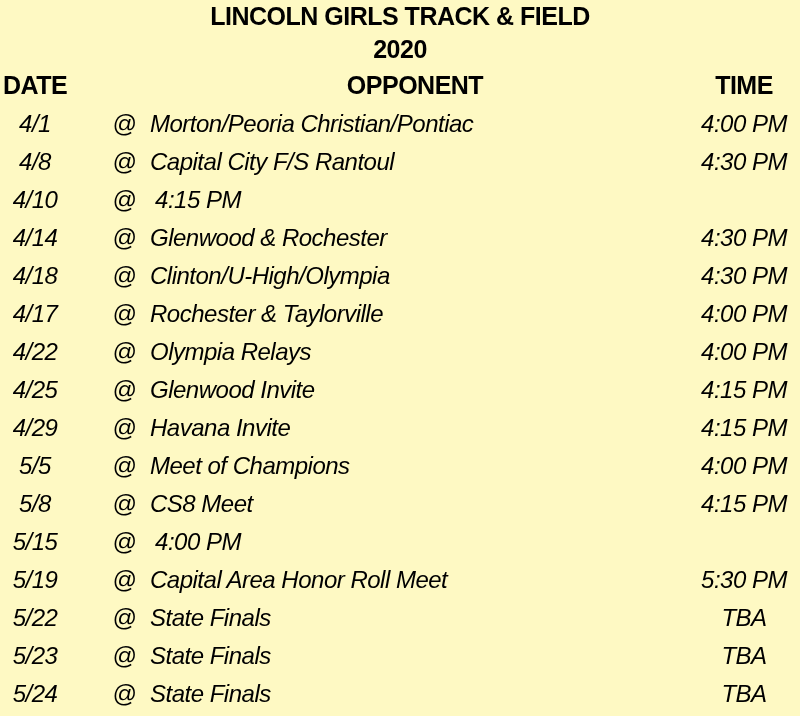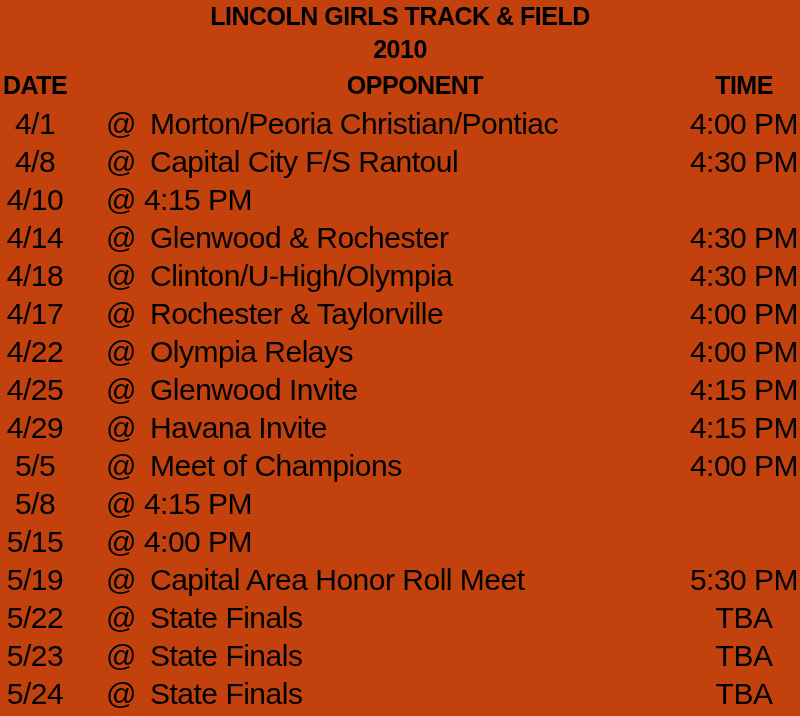--- a/index.html
+++ b/index.html
@@ -5,21 +5,21 @@
   html, body {
     margin: 0;
     padding: 0;
     background: #ffffff;
   }
   .page {
     position: relative;
     width: 800px;
     height: 716px;
     overflow: hidden;
-    background: #c2410c;
+    background: #fef9c3;
     color: #000000;
     font-family: "Liberation Sans", sans-serif;
     letter-spacing: -0.5px;
   }
   .title-line {
     text-align: center;
     font-weight: bold;
     font-size: 25px;
     height: 33px;
     line-height: 33px;
@@ -30,21 +30,22 @@
     align-items: center;
     white-space: nowrap;
   }
   .header-row {
     height: 39px;
     font-weight: bold;
     font-size: 25px;
   }
   .sched-row {
     height: 38px;
-    font-size: 30px;
+    font-size: 24px;
+    font-style: italic;
   }
   .col-date {
     width: 70px;
     text-align: center;
     flex: 0 0 auto;
   }
   .col-at {
     width: 72px;
     text-align: right;
     padding-right: 6px;
@@ -67,21 +68,21 @@
     flex: 0 0 auto;
   }
 </style>
 </head>
 <body>
 
 <div class="page">
 
   <div class="title-line">LINCOLN GIRLS TRACK &amp; FIELD</div>
 
-  <div class="title-line">2010</div>
+  <div class="title-line">2020</div>
 
   <div class="header-row">
     <div class="col-date">DATE</div>
     <div class="col-at"></div>
     <div class="col-opponent">OPPONENT</div>
     <div class="col-time">TIME</div>
   </div>
 
   <div id="rows-container">
   <div class="sched-row">
@@ -149,20 +150,21 @@
   <div class="sched-row">
     <div class="col-date">5/5</div>
     <div class="col-at">@</div>
     <div class="col-opponent">Meet of Champions</div>
     <div class="col-time">4:00 PM</div>
   </div>
 
   <div class="sched-row">
     <div class="col-date">5/8</div>
     <div class="col-at">@</div>
+    <div class="col-opponent">CS8 Meet</div>
     <div class="col-time">4:15 PM</div>
   </div>
 
   <div class="sched-row">
     <div class="col-date">5/15</div>
     <div class="col-at">@</div>
     <div class="col-time">4:00 PM</div>
   </div>
 
   <div class="sched-row">

